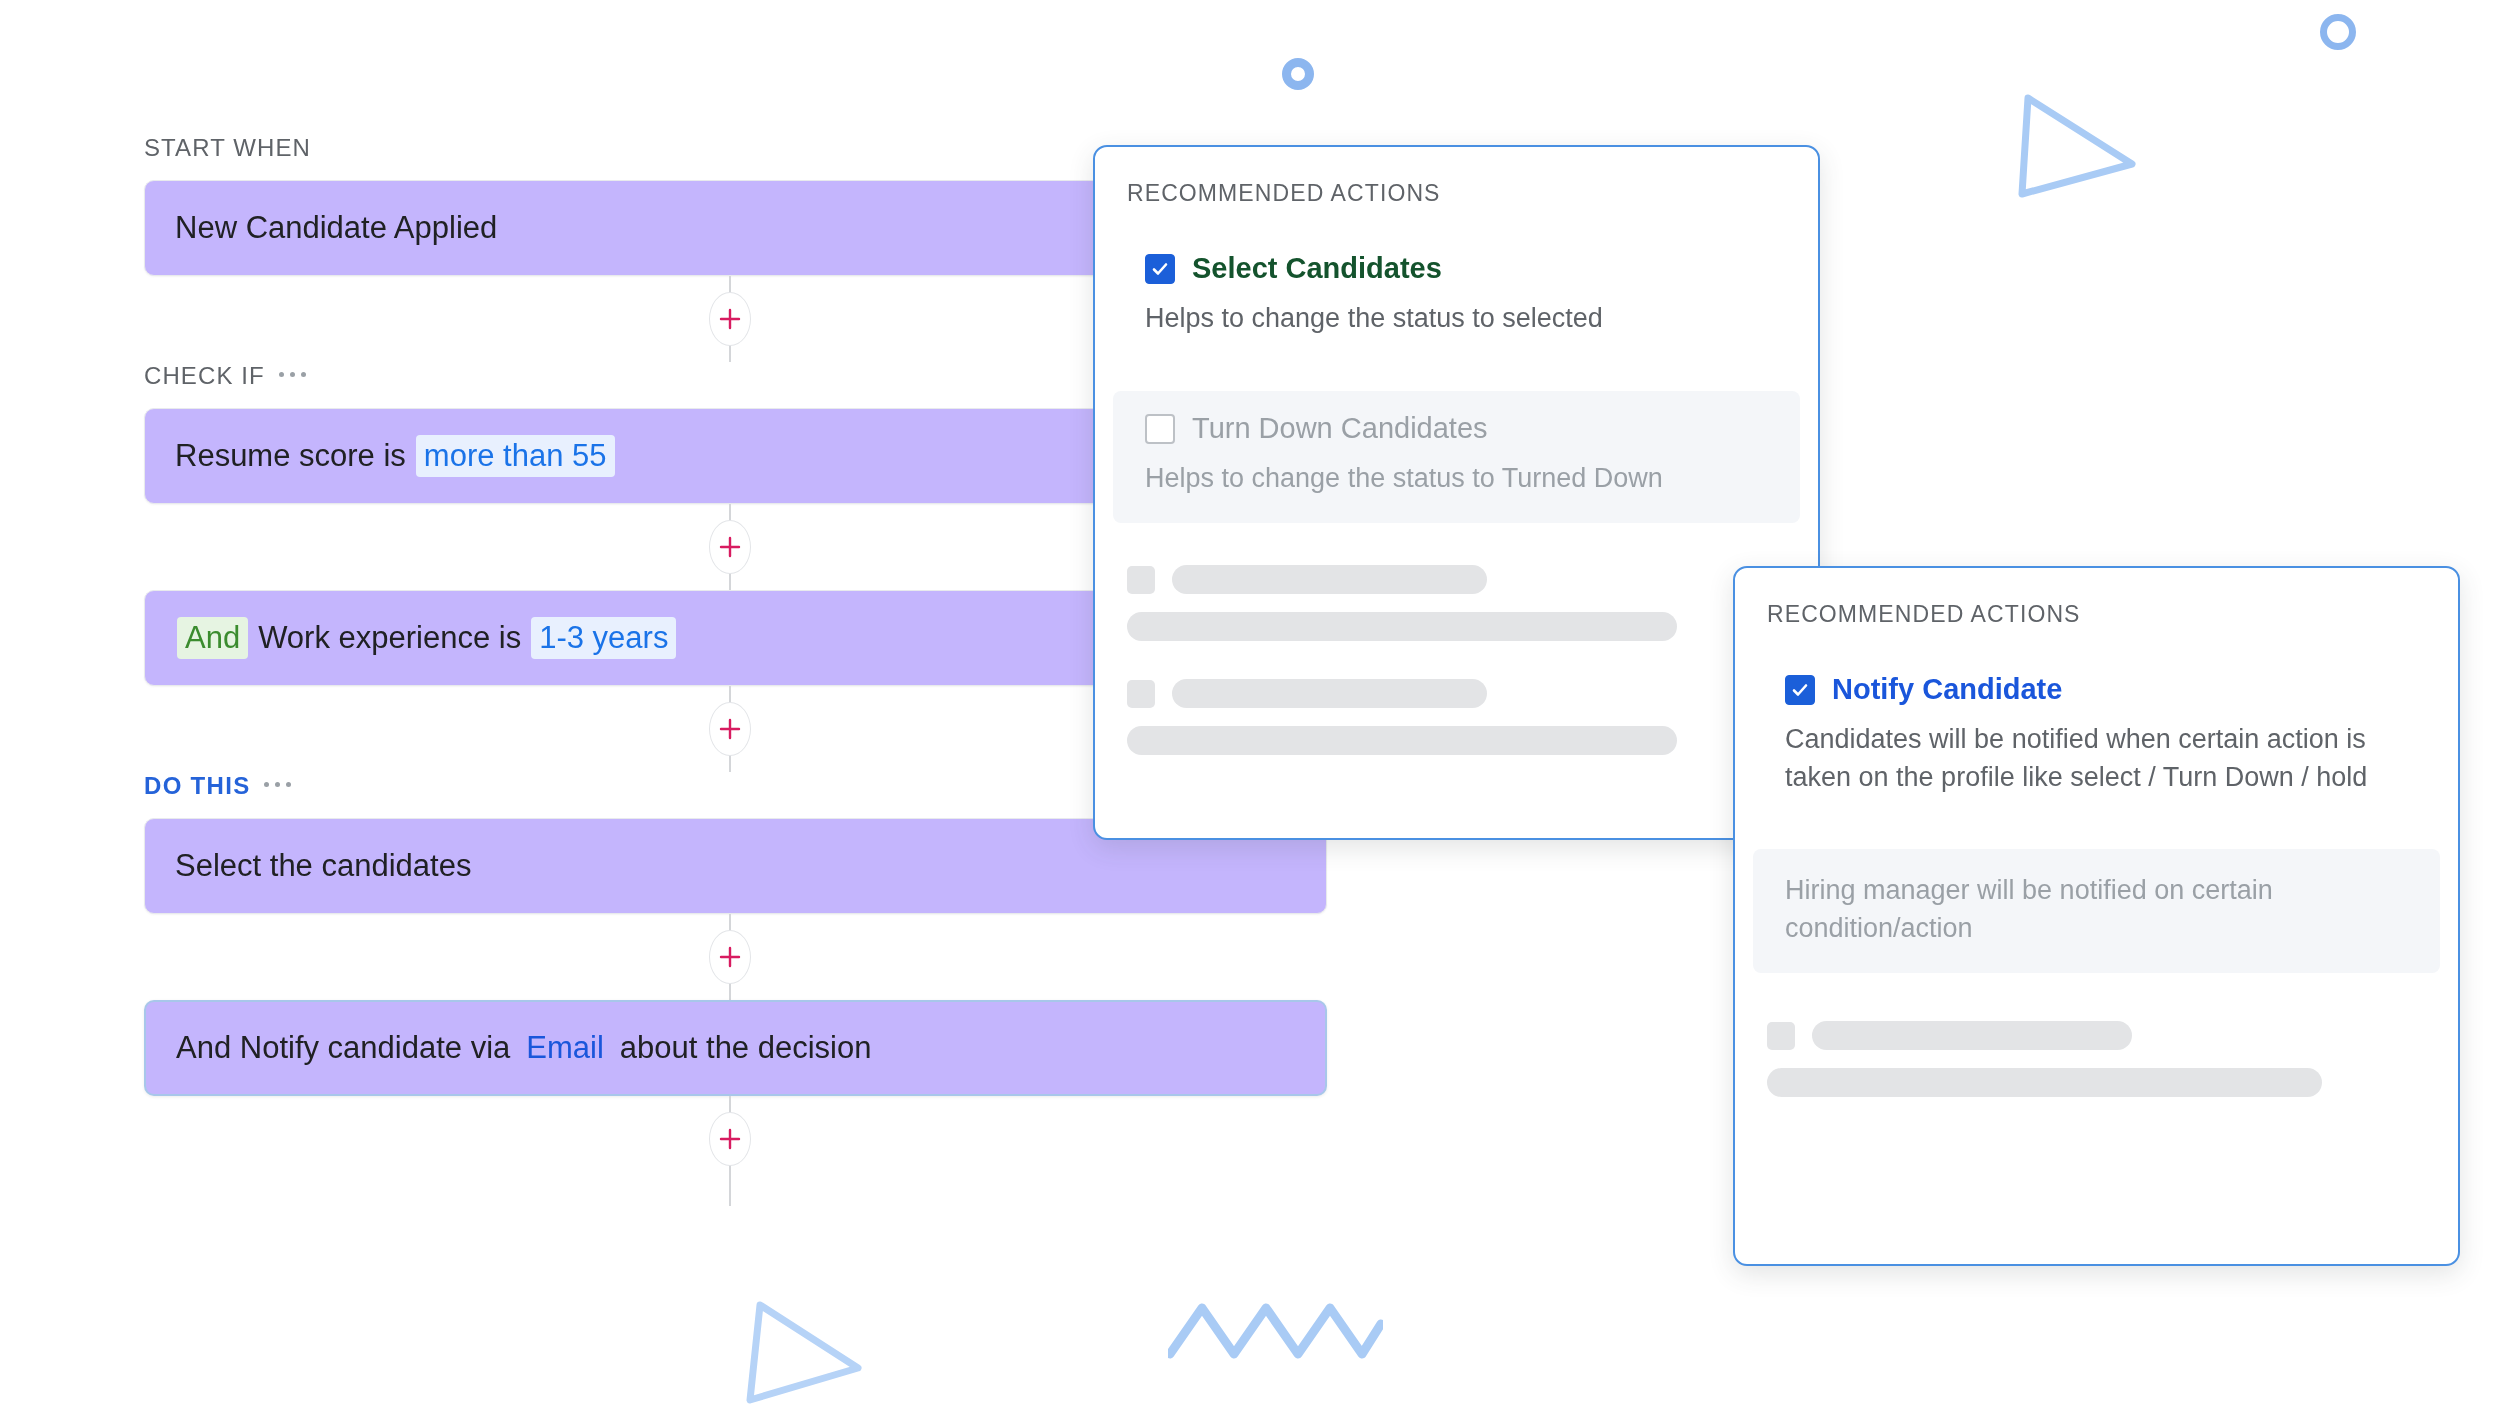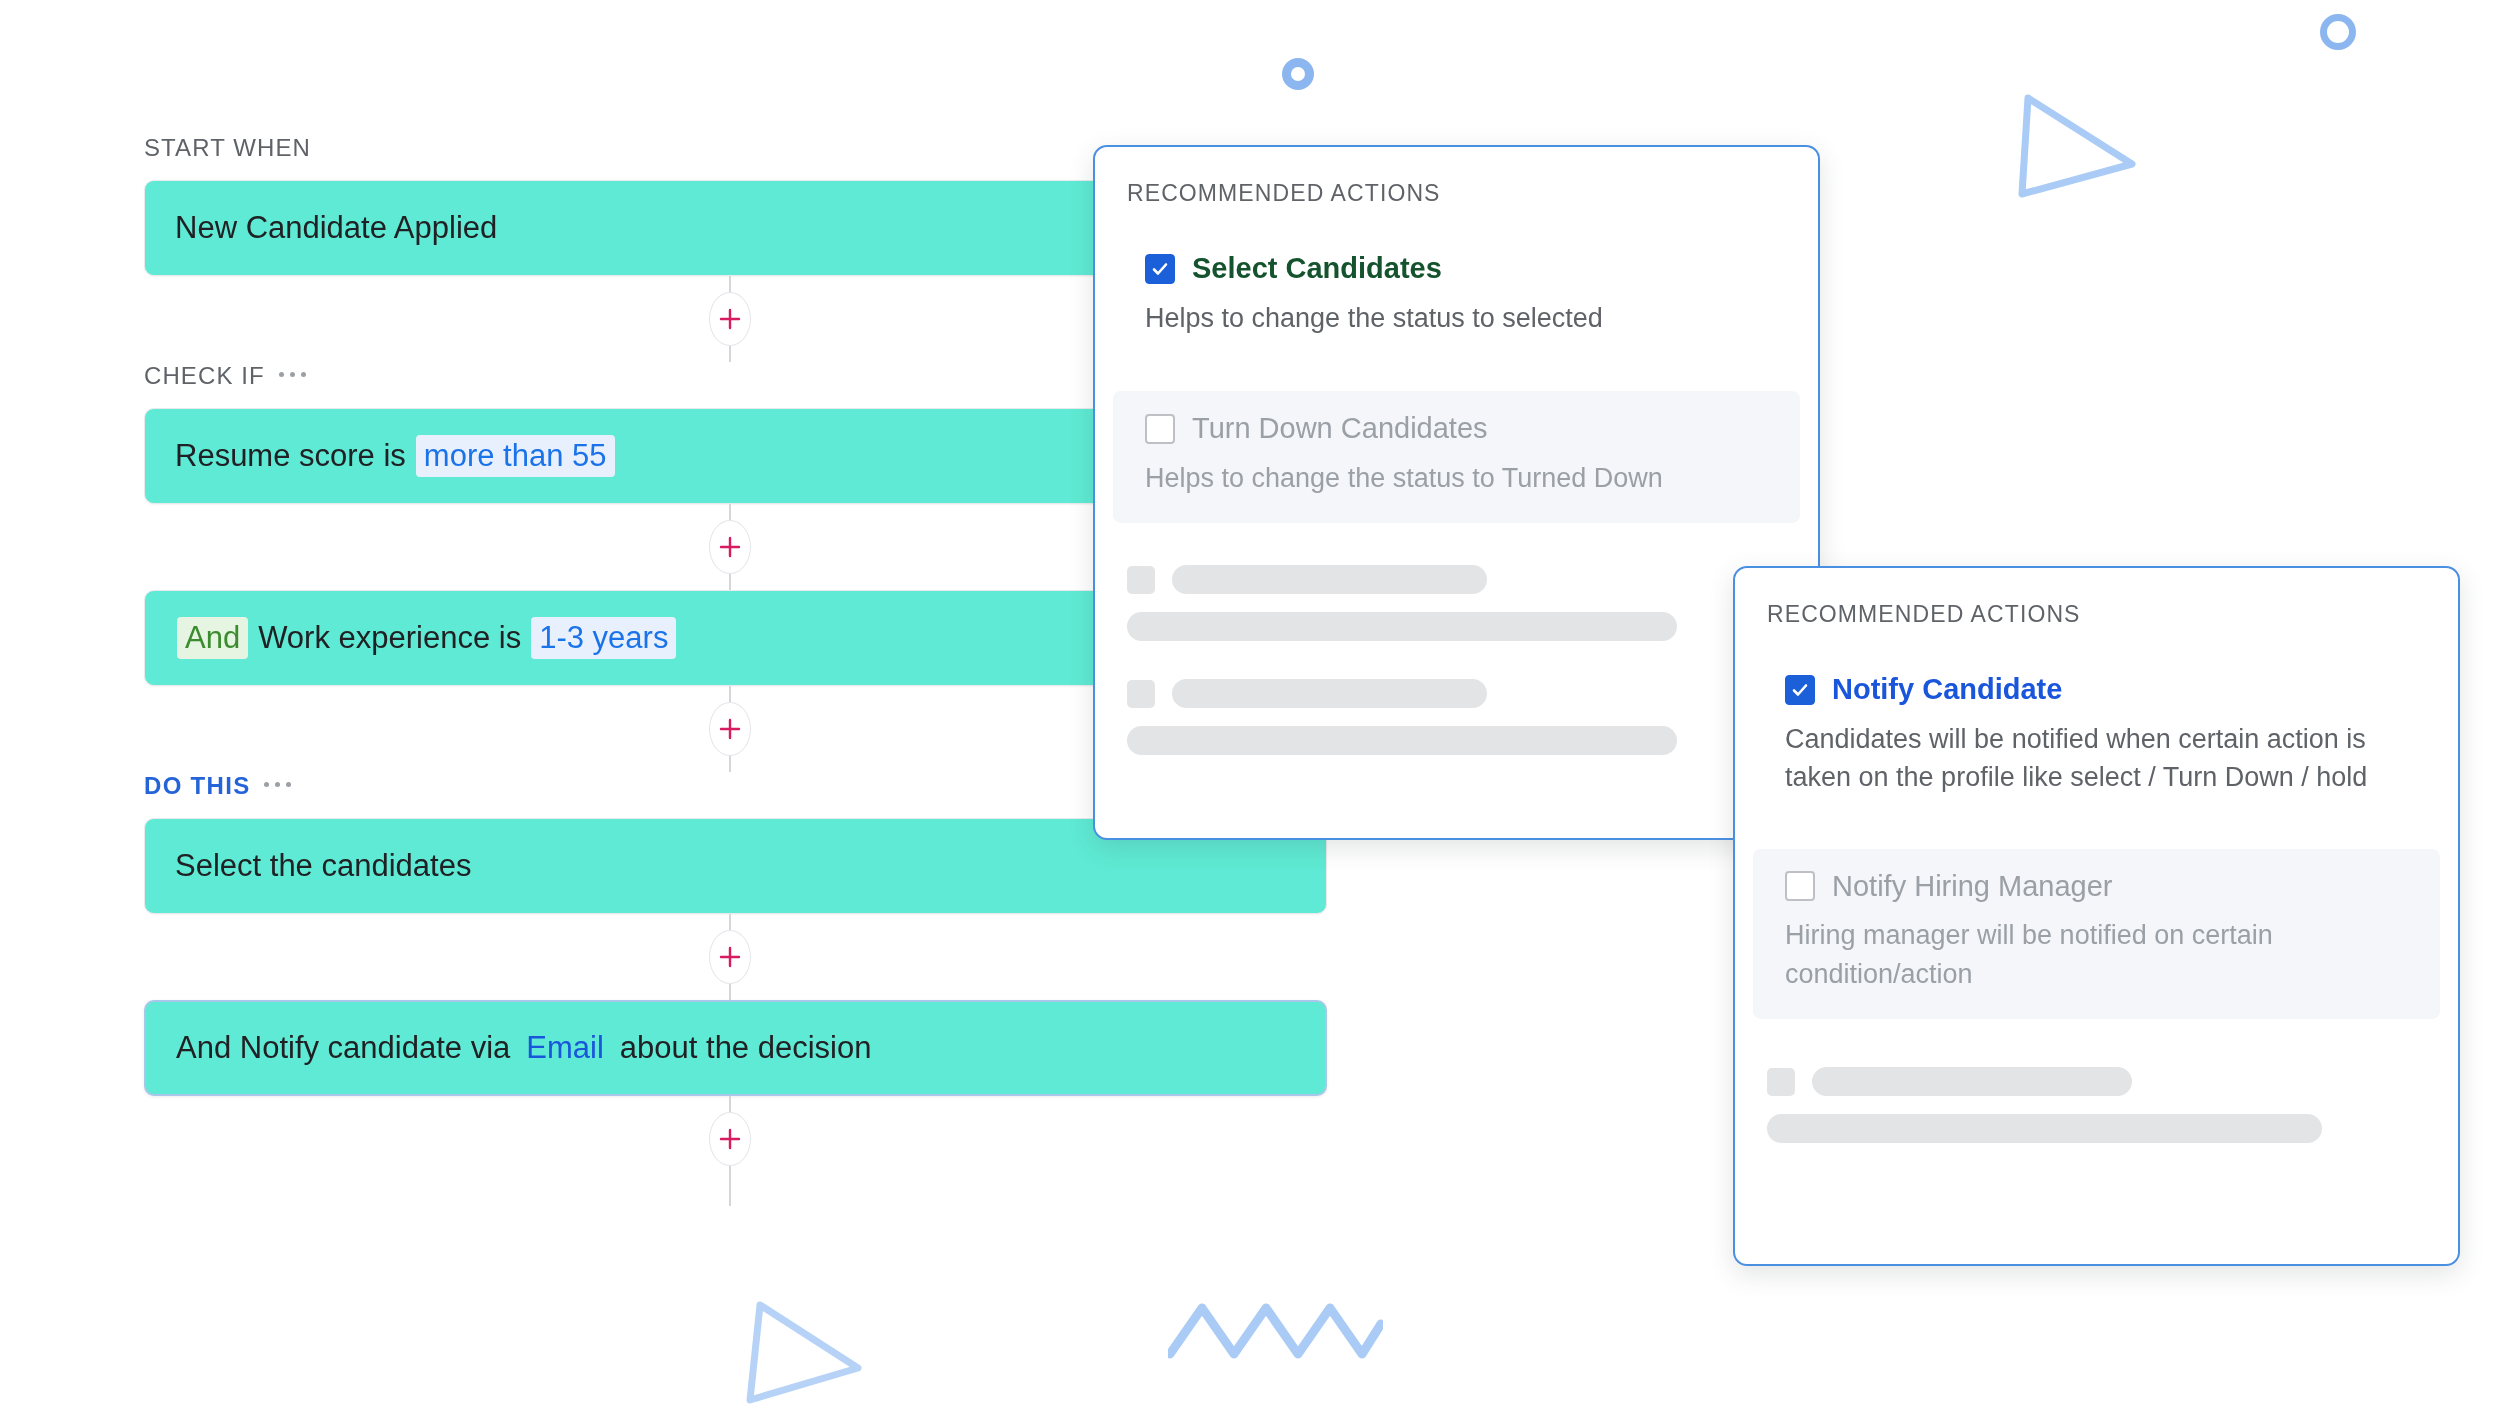--- a/index.html
+++ b/index.html
@@ -59,21 +59,21 @@
     gap: 6px;
     align-items: center;
     padding-bottom: 3px;
   }
   .dots i { width: 5px; height: 5px; border-radius: 50%; background: #9aa0a6; display: block; }
 
   .card {
     position: relative;
     width: 1183px;
     min-height: 96px;
-    background: #5eead4;
+    background: #c4b5fd;
     border: 1.5px solid #e8eaed;
     border-radius: 10px;
     display: flex;
     align-items: center;
     padding: 16px 30px;
     box-shadow: 0 1px 2px rgba(60,64,67,.06);
   }
   .card--focus {
     border: 2px solid #a8c7ea;
     box-shadow: 0 1px 3px rgba(60,64,67,.10);
@@ -407,24 +407,20 @@
           <svg width="20" height="20" viewBox="0 0 20 20">
             <polyline points="4,10.5 8,14.5 16,5.5" fill="none" stroke="#ffffff" stroke-width="2.6" stroke-linecap="round" stroke-linejoin="round"></polyline>
           </svg>
         </span>
         <span class="opt-title opt-title--blue">Notify Candidate</span>
       </div>
       <div class="opt-desc">Candidates will be notified when certain action is taken on the profile like select / Turn Down / hold</div>
     </div>
 
     <div class="opt opt--muted" style="margin-top:26px;">
-      <div class="opt-head">
-        <span class="cb cb--empty"></span>
-        <span class="opt-title opt-title--muted">Notify Hiring Manager</span>
-      </div>
       <div class="opt-desc opt-desc--muted">Hiring manager will be notified on certain condition/action</div>
     </div>
 
     <div class="skel-group" style="margin-top:48px;">
       <div class="skel-row">
         <span class="skel-sq"></span>
         <span class="skel-pill" style="width:320px;"></span>
       </div>
       <div class="skel-wide" style="width:555px;"></div>
     </div>

